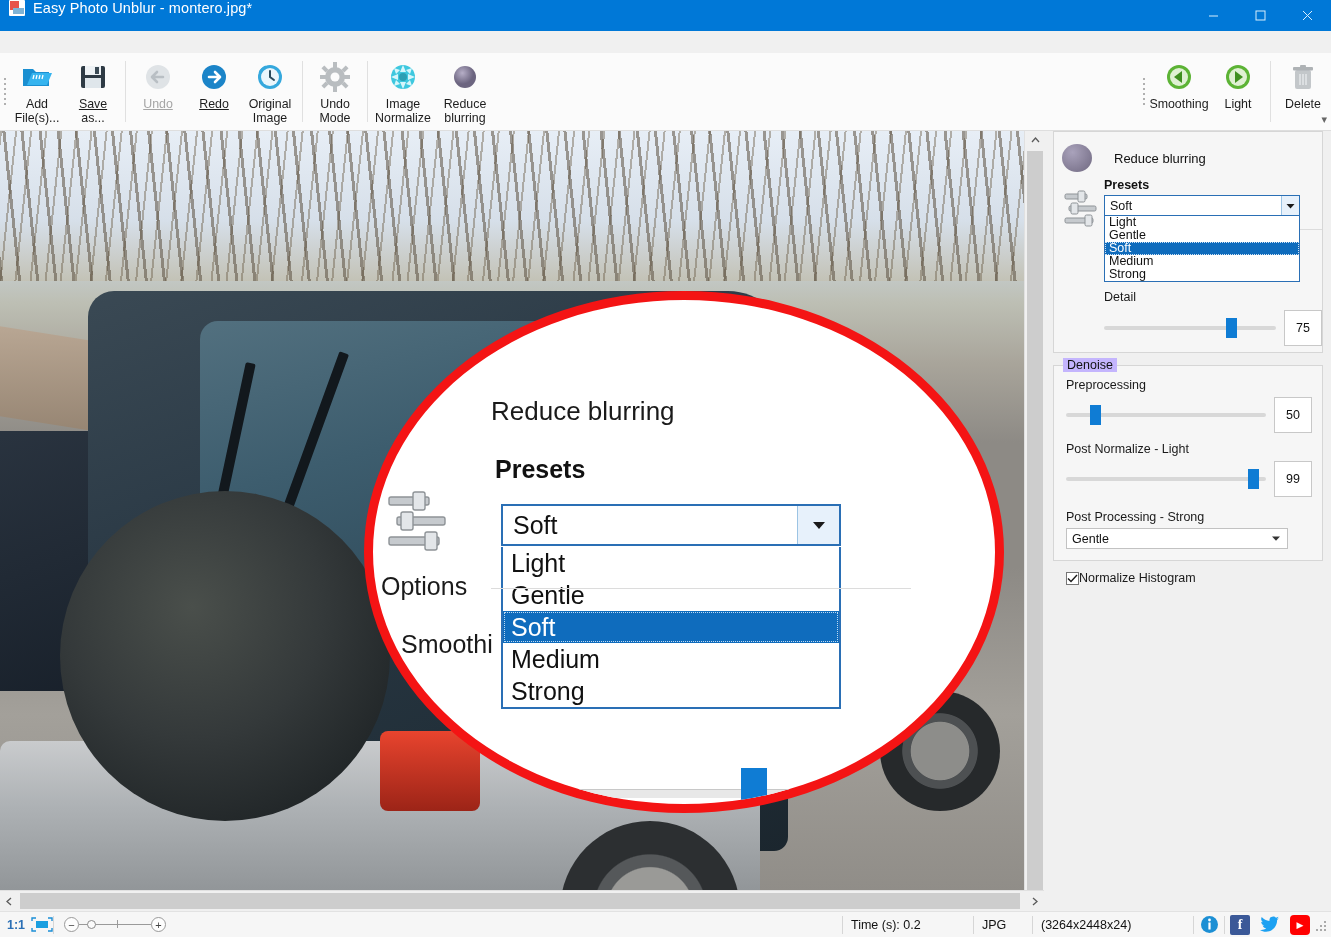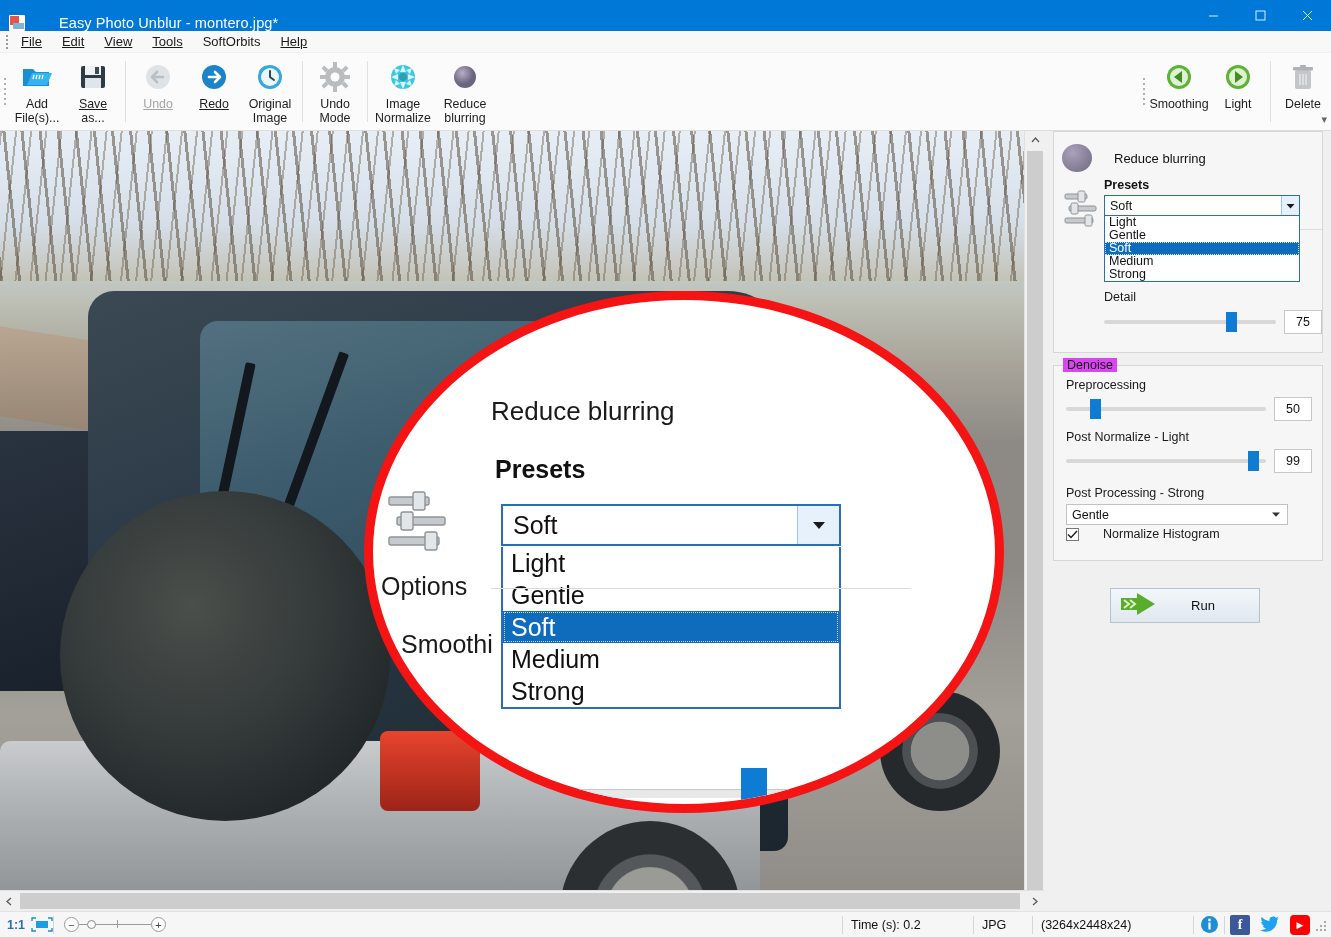--- a/index.html
+++ b/index.html
@@ -6,21 +6,21 @@
   html, body {
     width: 1331px; height: 937px;
     font-family: "Liberation Sans", sans-serif;
     overflow: hidden; background: #f0f0f0;
   }
   #app { position: relative; width: 1331px; height: 937px; }
 
   
   .titlebar {
     position: absolute; top: 0; left: 0; width: 1331px; height: 31px;
-    background: #0078d7; display: flex; align-items: flex-end; gap: 26px;
+    background: #0078d7; display: flex; align-items: flex-start;
   }
   .title-icon {
     width: 16px; height: 16px; margin-left: 9px; margin-right: 8px;
     position: relative; background: #fff; border-radius: 1px;
   }
   .title-icon::before {
     content: ""; position: absolute; left: 1px; top: 1px;
     width: 9px; height: 9px; background: #e8534a;
   }
   .title-icon::after {
@@ -234,21 +234,21 @@
   }
   .toolbox-title {
     font-size: 13px; color: #111; padding: 7px 0 5px 9px;
   }
   .group {
     position: relative; margin: 0 8px; border: 1px solid #d6d6d6; background: #f6f6f6;
   }
   .group-rb { height: 222px; }
   .group-dn { margin-top: 12px; height: 196px; }
   .group-legend {
-    position: absolute; top: -8px; left: 9px; background: #d946ef;
+    position: absolute; top: -8px; left: 9px; background: #c4b5fd;
     padding: 0 4px; font-size: 12.5px; color: #111;
   }
   .rb-header { display: flex; align-items: center; padding: 12px 0 0 8px; }
   .rb-circle {
     width: 30px; height: 28px; border-radius: 50%;
     background: radial-gradient(circle at 35% 30%, #a9a2bb, #6f6880);
     filter: blur(.4px);
   }
   .rb-title { font-size: 13px; color: #111; margin-left: 22px; }
   .rb-body { display: flex; padding: 6px 0 0 10px; }
@@ -277,32 +277,32 @@
   .opt-row { display: flex; align-items: center; gap: 6px; margin-top: 6px; }
   .opt-line { flex: 1; height: 1px; background: #dcdcdc; }
   .slider-row { display: flex; align-items: center; gap: 8px; margin-top: 5px; }
   .track {
     position: relative; flex: 1; height: 4px; background: #d8d8d8; border-radius: 2px;
   }
   .thumb {
     position: absolute; top: -8px; width: 11px; height: 20px; background: #0f7cd4;
   }
   .numbox {
-    width: 38px; height: 24px; border: 1px solid #c8c8c8; background: #fff;
+    width: 38px; height: 36px; border: 1px solid #c8c8c8; background: #fff;
     font-size: 12.5px; color: #111; display: flex; align-items: center; justify-content: center;
   }
   .dn-body { padding: 12px 10px 0 12px; }
   .dn-lbl { font-size: 12.5px; color: #1a1a1a; margin-bottom: 2px; }
   .combo2 {
     position: relative; width: 222px; height: 21px; border: 1px solid #c2c2c2;
     background: #fff; display: flex; align-items: center; margin-top: 4px;
   }
   .combo2 .cval { font-size: 12.5px; color: #111; padding-left: 5px; }
   .combo2 .carr { position: absolute; right: 7px; font-size: 8px; color: #444; }
-  .chk-row { display: flex; align-items: center; gap: 24px; margin-top: 2px; }
+  .chk-row { display: flex; align-items: center; gap: 0; margin-top: 22px; }
   .chkbox {
     width: 13px; height: 13px; border: 1px solid #767676; background: #fff;
     display: flex; align-items: center; justify-content: center;
   }
   .run-btn {
     position: absolute; left: 65px; top: 457px; width: 150px; height: 35px;
     background: linear-gradient(180deg,#f3f7fb,#dfe7ef);
     border: 1px solid #b6c2cd; display: flex; align-items: center;
   }
   .run-btn .lbl {
@@ -365,34 +365,20 @@
       </div>
       <div class="win-btn close">
         <svg width="11" height="11" viewBox="0 0 11 11">
             <line x1="1" y1="1" x2="10" y2="10" stroke="#d8eefc" stroke-width="1"></line>
             <line x1="10" y1="1" x2="1" y2="10" stroke="#d8eefc" stroke-width="1"></line>
           </svg>
       </div>
     </div>
   </div>
 
-  <div class="menubar">
-    <div class="menu-grip">
-        <i></i>
-        <i></i>
-        <i></i>
-        <i></i>
-      </div>
-    <div class="menu-item"><u>File</u></div>
-    <div class="menu-item"><u>Edit</u></div>
-    <div class="menu-item"><u>View</u></div>
-    <div class="menu-item"><u>Tools</u></div>
-    <div class="menu-item"><span>SoftOrbits</span></div>
-    <div class="menu-item"><u>Help</u></div>
-  </div>
 
   <div class="toolbar">
     <div class="tb-grip">
         <i></i>
         <i></i>
         <i></i>
         <i></i>
         <i></i>
         <i></i>
       </div>
@@ -742,30 +728,20 @@
           <span class="chkbox">
             <svg width="11" height="9" viewBox="0 0 11 9">
                 <polyline points="1,4.5 4,7.5 10,1" fill="none" stroke="#1a1a1a" stroke-width="1.4"></polyline>
               </svg>
           </span>
           <span class="row-lbl">Normalize Histogram</span>
         </div>
       </div>
     </div>
 
-    <div class="run-btn">
-      <span style="margin-left:8px;">
-        <svg width="40" height="26" viewBox="0 0 40 26">
-          <polygon points="2,7 18,7 18,2 36,13 18,24 18,19 2,19" fill="#5aad2c"></polygon>
-          <polyline points="5,9 10,13 5,17" fill="none" stroke="#d9f0c5" stroke-width="2"></polyline>
-          <polyline points="11,9 16,13 11,17" fill="none" stroke="#d9f0c5" stroke-width="2"></polyline>
-        </svg>
-      </span>
-      <span class="lbl">Run</span>
-    </div>
   </div>
 
   <div class="statusbar">
     <span class="zoom-ratio">1:1</span>
     <span class="fit-icon">
       <svg width="22" height="15" viewBox="0 0 22 15">
         <g stroke="#1b8ed6" stroke-width="1.4" fill="none">
           <polyline points="1,4 1,1 5,1"></polyline>
             <polyline points="17,1 21,1 21,4"></polyline>
           <polyline points="21,11 21,14 17,14"></polyline>

